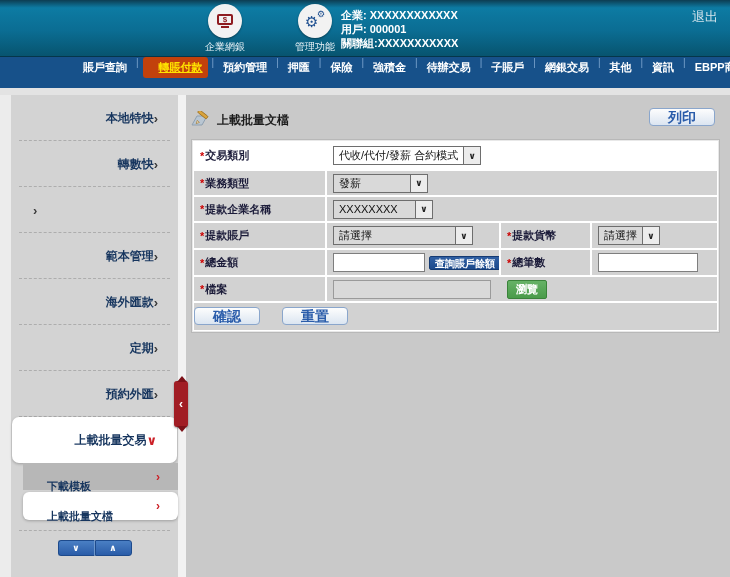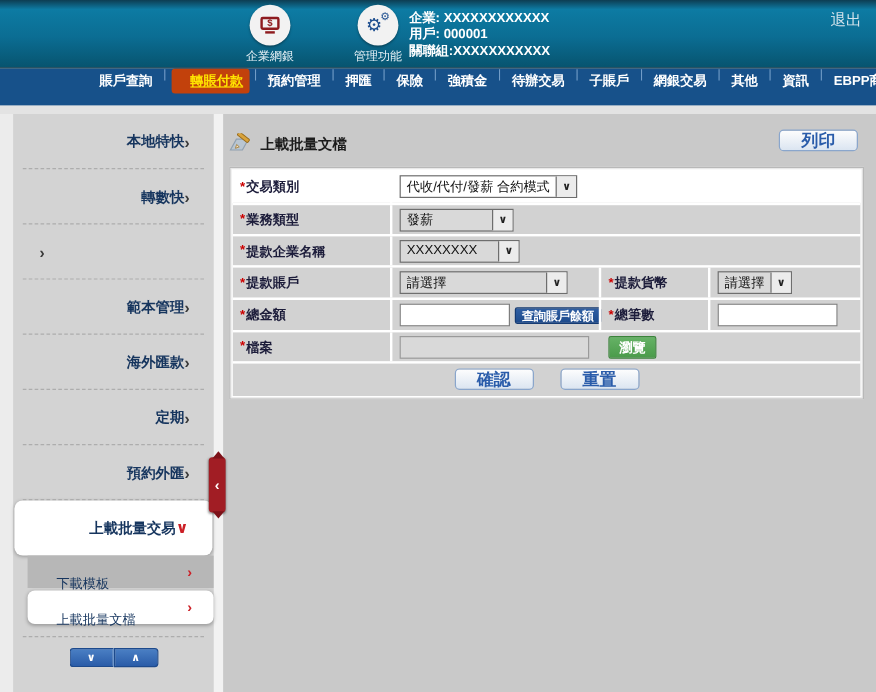--- a/index.html
+++ b/index.html
@@ -41,21 +41,21 @@
   .sidebar-gutter { width:11px; background:#ececec; }
   .sidebar { width:167px; background:#d3d3d3; position:relative; padding-top:0; }
   .sb-item { position:relative; height:46px; display:flex; align-items:center; padding:0 20px 0 22px; cursor:pointer; }
   .sb-item .sb-label { font-size:12px; font-weight:bold; color:#16355e; flex:1;text-align:right; }
   .sb-item .sb-chev { font-size:13px; font-weight:bold; color:#3a3a3a; }
   .sb-item::after { content:""; position:absolute; left:8px; right:8px; bottom:0; border-bottom:1px dashed #adadad; }
   .sb-item.card { background:#ffffff; border-radius:7px; margin:0 1px; box-shadow:0 1px 3px rgba(0,0,0,.25); }
   .sb-item.card::after { border-bottom:none; }
   .sb-item.card .sb-chev { color:#cc1f26; }
   .sb-sub { position:relative; height:27px; display:flex; align-items:center; margin-left:12px; padding:0 18px 0 24px; cursor:pointer; }
-  .sb-sub .sb-label { font-size:11px; font-weight:normal; color:#16355e; flex:1;margin-top:20px; }
+  .sb-sub .sb-label { font-size:11px; font-weight:bold; color:#16355e; flex:1;margin-top:20px; }
   .sb-sub .sb-chev { font-size:12px; font-weight:bold; color:#cc1f26; }
   .sb-sub.dark { background:#b7b7b7; }
   .sb-sub.cardsel { background:#ffffff; border-radius:6px; box-shadow:0 1px 3px rgba(0,0,0,.25); margin-top:2px; height:28px; }
   .sb-pager { display:flex; justify-content:center; margin-top:10px; border-top:1px dashed #adadad; padding-top:9px; margin-left:8px; margin-right:8px; }
   .pager-btn { width:37px; height:16px; background:linear-gradient(180deg,#4a7fc4,#2a5ca8); border:1px solid #1d4a8c; color:#ffffff; font-size:9px; font-weight:bold; display:flex; align-items:center; justify-content:center; cursor:pointer; }
   .pager-btn.down { border-radius:3px 0 0 3px; border-right:1px solid #6d97cc; }
   .pager-btn.up { border-radius:0 3px 3px 0; }
 
   .collapse-tab {
     position:absolute; left:174px; top:293px; width:14px; height:46px;
@@ -98,21 +98,21 @@
   .sel .sel-val { font-size:11px; color:#111; padding:0 5px; display:flex; align-items:center; white-space:nowrap; overflow:hidden; }
   .sel .sel-arr { width:17px; border-left:1px solid #6e6e6e; background:#ececec; display:flex; align-items:center; justify-content:center; font-size:9px; font-weight:bold; color:#222; }
   .sel.on-white { background:#ffffff; }
 
   .tin { height:19px; border:1px solid #7e7e7e; background:#ffffff; font-size:11px; padding:0 4px; font-family:inherit; }
   .tin:disabled,.tin.dis { background:#d9d9d9; border-color:#9a9a9a; }
 
   .btn-navy { background:linear-gradient(180deg,#2f5fa3,#1d4a8c); border:1px solid #143a72; color:#fff; font-size:10px; font-weight:bold; height:14px; padding:0 5px; margin-left:4px; cursor:pointer; border-radius:2px; font-family:inherit; white-space:nowrap; }
   .btn-green { background:linear-gradient(180deg,#66b266,#4a9b4a); border:1px solid #3a833a; color:#fff; font-size:11px; font-weight:bold; height:19px; padding:0 8px; cursor:pointer; border-radius:2px; font-family:inherit; }
 
-  .frow.footer { display:flex; justify-content:center; gap:22px; padding:4px 0 5px; }
+  .frow.footer { display:flex; gap:22px; padding:4px 0 5px; }
 </style>
 </head>
 <body>
 
 <div class="page">
 
   <div class="header">
     <div class="hdr-icons">
       <div class="hdr-icon">
         <div class="hdr-circle">

